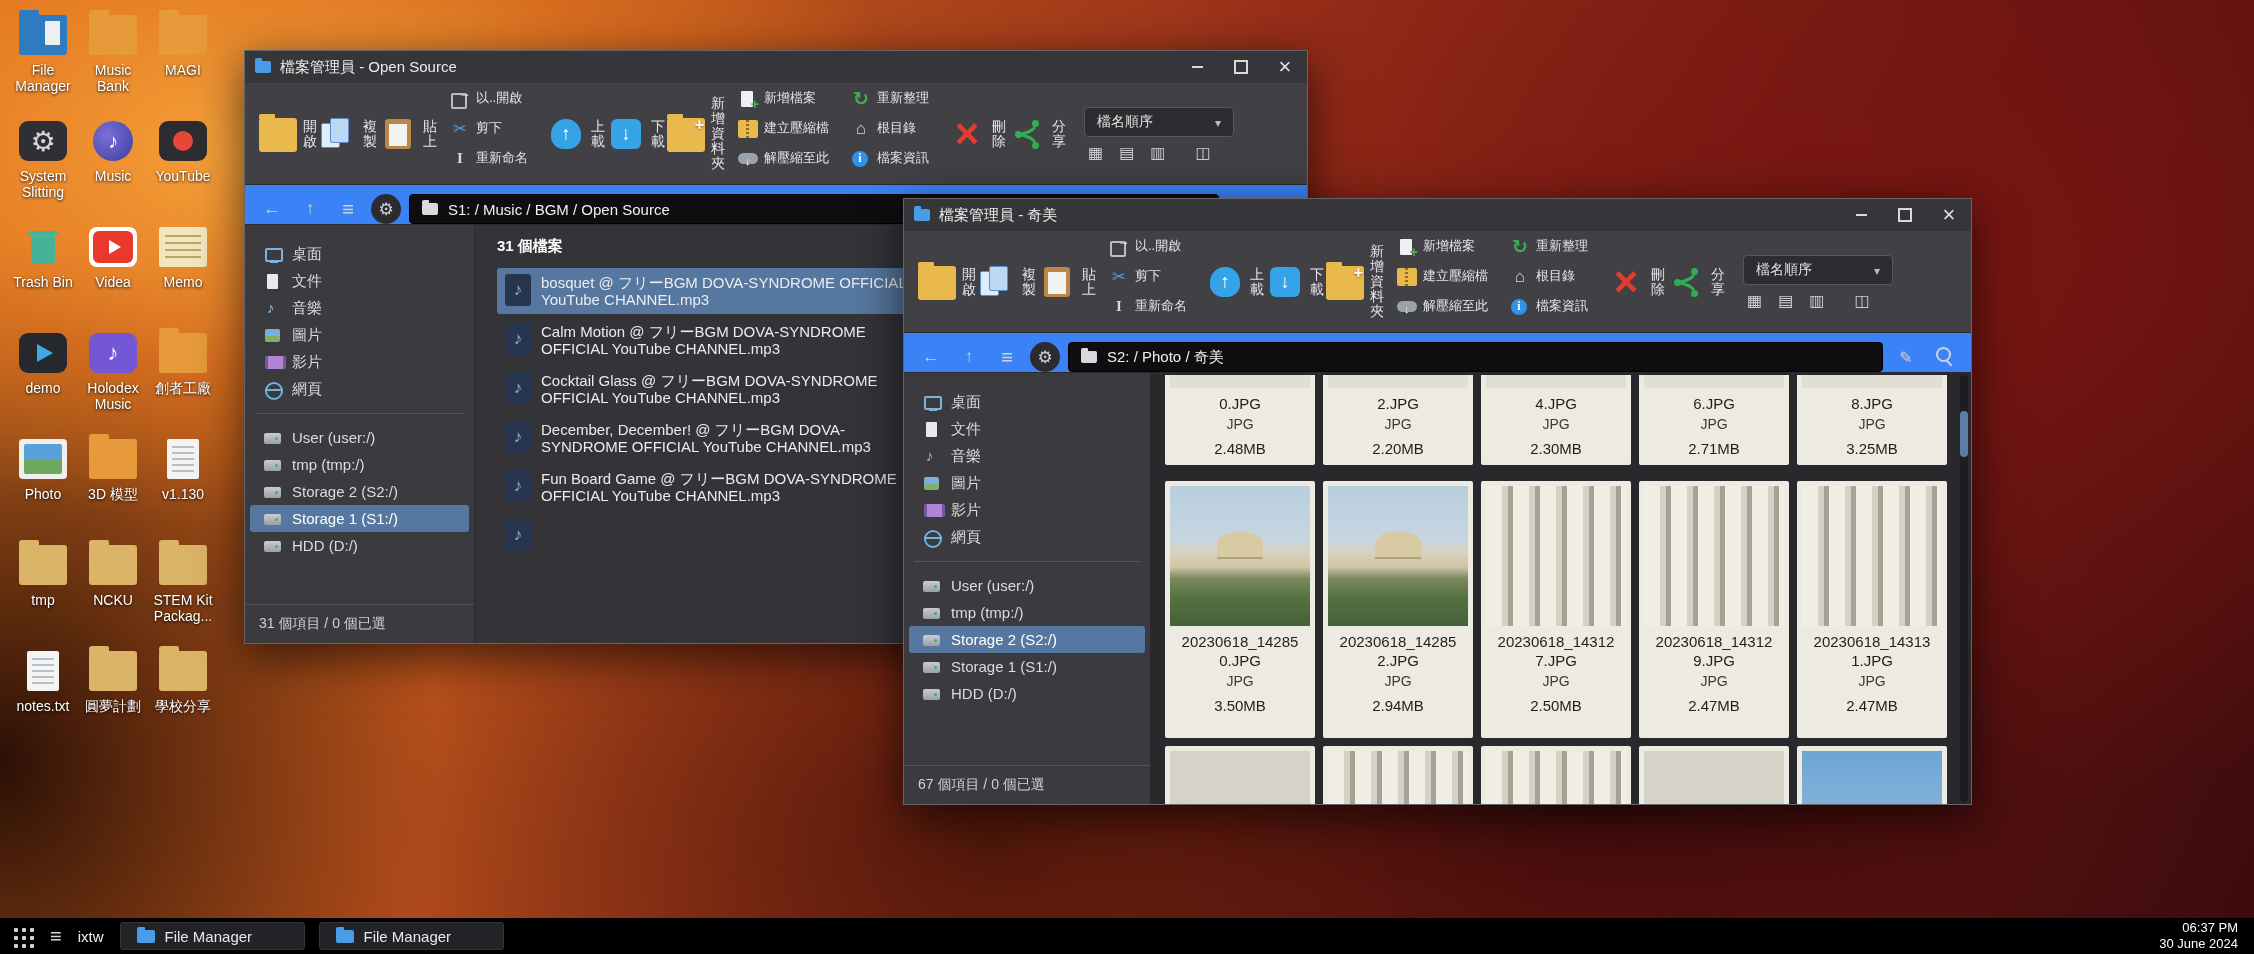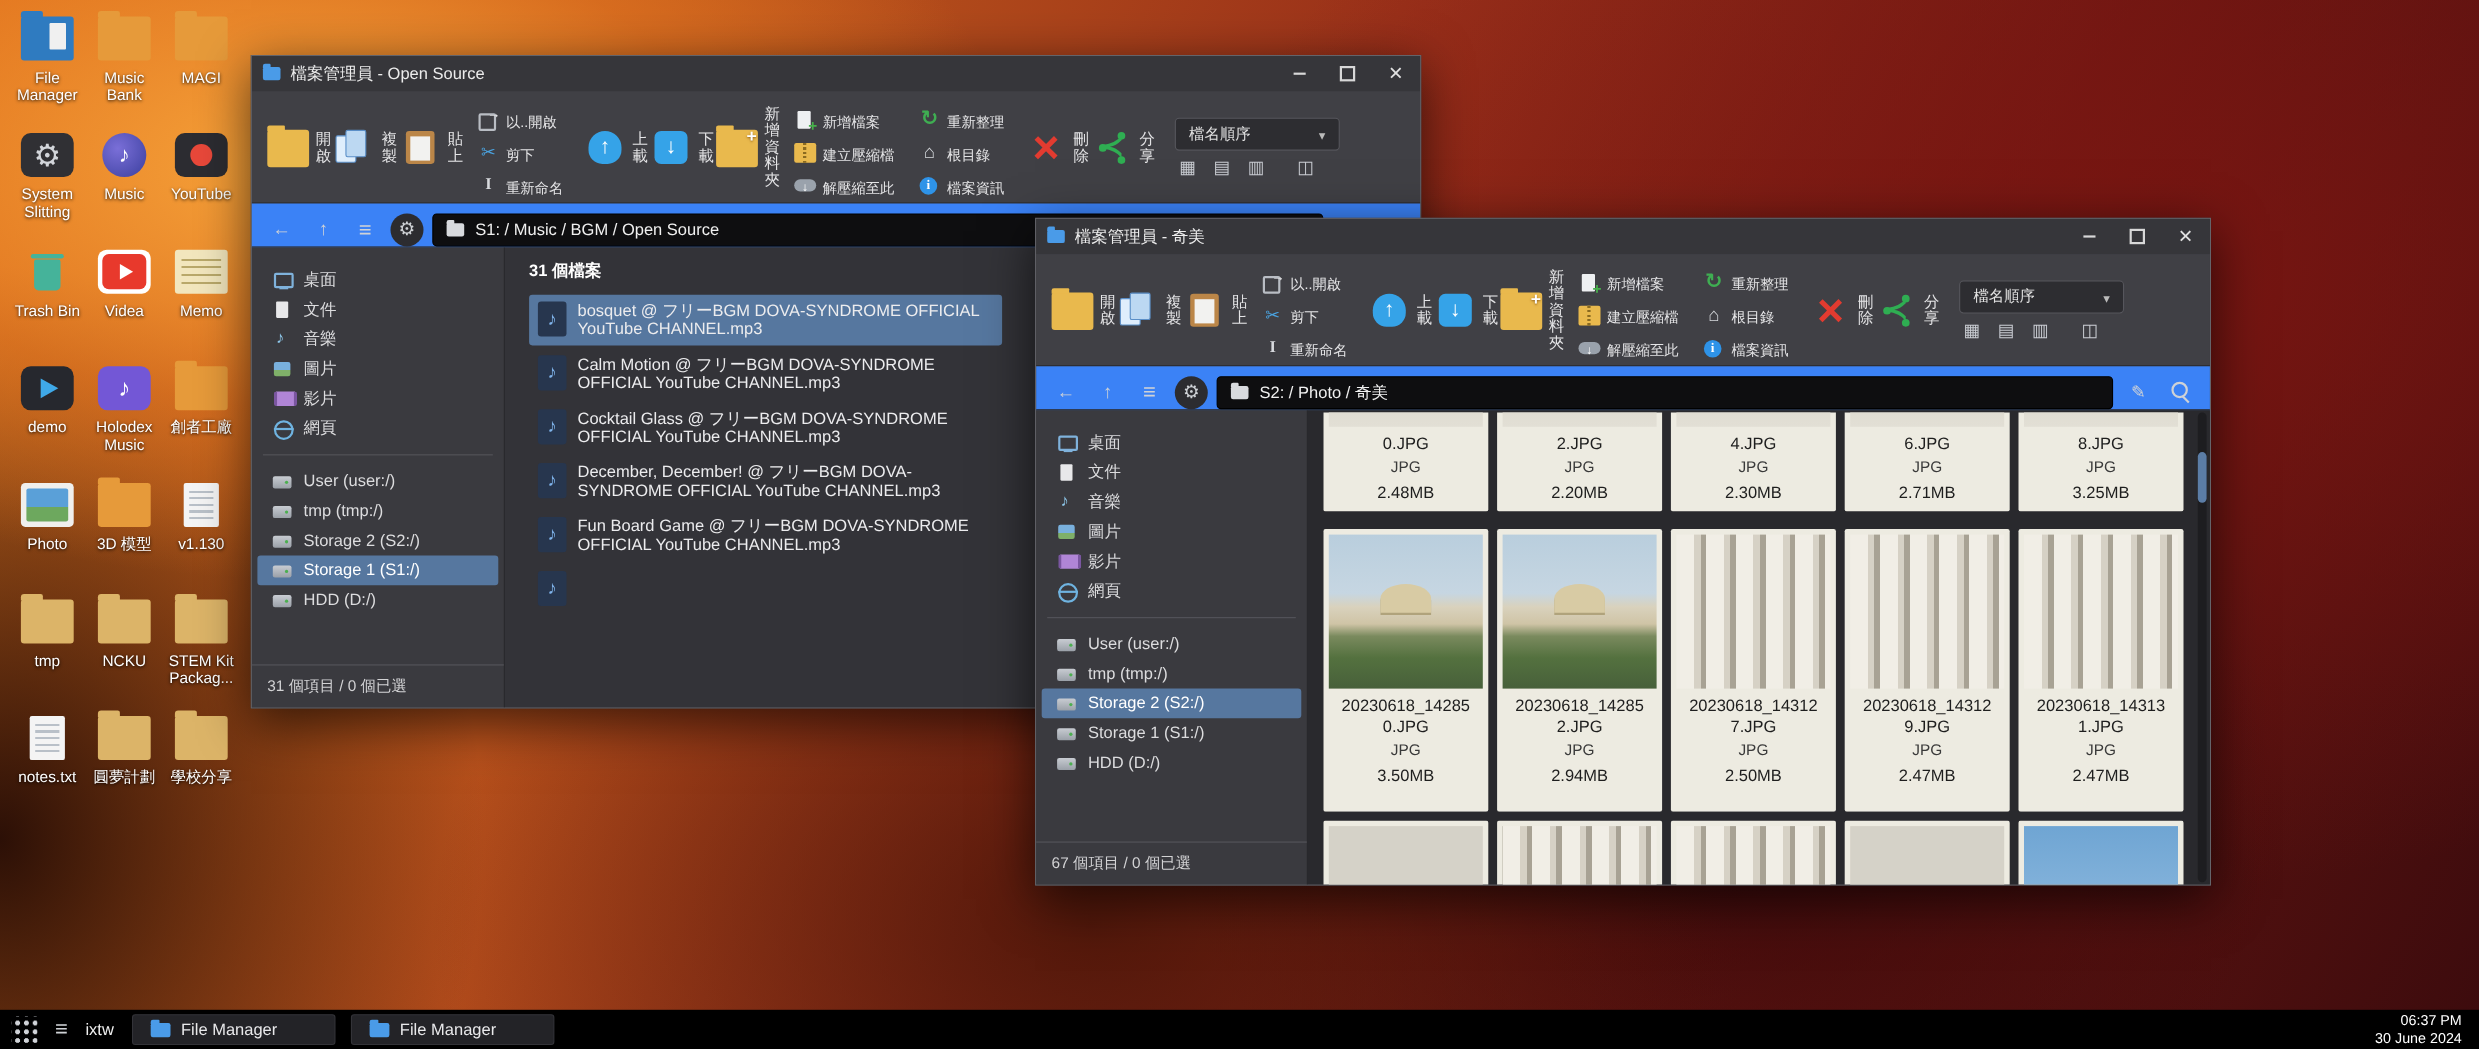--- a/index.html
+++ b/index.html
@@ -64,22 +64,22 @@
   .dk-memo { background:#f2e6bd; border-radius:3px; }
   .dk-memo::before { content:""; position:absolute; inset:8px 6px;
     background:repeating-linear-gradient(180deg,#b9a86a 0 2px,transparent 2px 7px); }
   .dk-holodex { background:#7357d6; border-radius:9px; }
   .dk-holodex::before { content:"♪"; position:absolute; inset:0; display:flex;
     align-items:center; justify-content:center; color:#fff; font-size:22px; }
 
   
   .fm-window { position:absolute; background:#3a3a3e; border:1px solid #64646a;
     box-shadow:0 12px 44px rgba(0,0,0,.65); display:flex; flex-direction:column; }
-  .win1 { left:228px; top:50px; width:1064px; height:594px; z-index:10; }
-  .win2 { left:941px; top:198px; width:1069px; height:607px; z-index:20; }
+  .win1 { left:244px; top:50px; width:1064px; height:594px; z-index:10; }
+  .win2 { left:903px; top:198px; width:1069px; height:607px; z-index:20; }
 
   .titlebar { height:32px; background:#36363a; display:flex; align-items:center;
     padding-left:10px; flex:0 0 auto; }
   .minifold { position:relative; background:#4a9be8; border-radius:2px; display:inline-block; }
   .minifold::before { content:""; position:absolute; top:-3px; left:0; width:45%; height:4px;
     background:inherit; border-radius:2px 1px 0 0; }
   .minifold.light { background:#d8dade; }
   .tbar-ic { width:16px; height:12px; margin-right:9px; flex:0 0 auto; }
   .tbar-title { font-size:15px; color:#ececec; flex:1; white-space:nowrap; overflow:hidden; }
   .wbtns { display:flex; height:100%; }
@@ -91,21 +91,21 @@
 
   
   .toolbar { height:102px; background:#404045; display:flex; align-items:stretch;
     padding:6px 12px; gap:12px; border-bottom:1px solid #2b2b2e; flex:0 0 auto; }
   .tb-group { display:flex; gap:4px; }
   .tb-group.stack { flex-direction:column; gap:2px; justify-content:center; }
   button { font-family:inherit; }
   .tb-btn { background:none; border:none; color:#e4e4e6; cursor:pointer; }
   .tb-btn.big { width:56px; display:flex; flex-direction:row; align-items:center;
     gap:6px; padding:5px 2px; font-size:14px; }
-  .tb-btn.small { display:flex; align-items:flex-end; gap:6px; height:28px; font-size:13px; padding:0 5px; }
+  .tb-btn.small { display:flex; align-items:flex-start; gap:6px; height:28px; font-size:13px; padding:0 5px; }
   .tb-ic { position:relative; display:block; }
   .tb-btn.big .tb-ic { width:38px; height:34px; flex:0 0 auto; }
   .tb-btn.small .tb-ic { width:20px; height:18px; flex:0 0 auto; }
   .tb-label { display:block; line-height:15px; text-align:center; }
 
   .ic-open { background:#e9b94d; border-radius:3px; margin-top:3px; }
   .ic-new-folder { background:#e9b94d; border-radius:3px; margin-top:3px; }
   .ic-open::before,.ic-new-folder::before { content:""; position:absolute; top:-4px; left:0;
     width:16px; height:5px; background:inherit; border-radius:2px 1px 0 0; }
   .ic-new-folder::after { content:"+"; position:absolute; right:1px; top:-2px; color:#fff;

